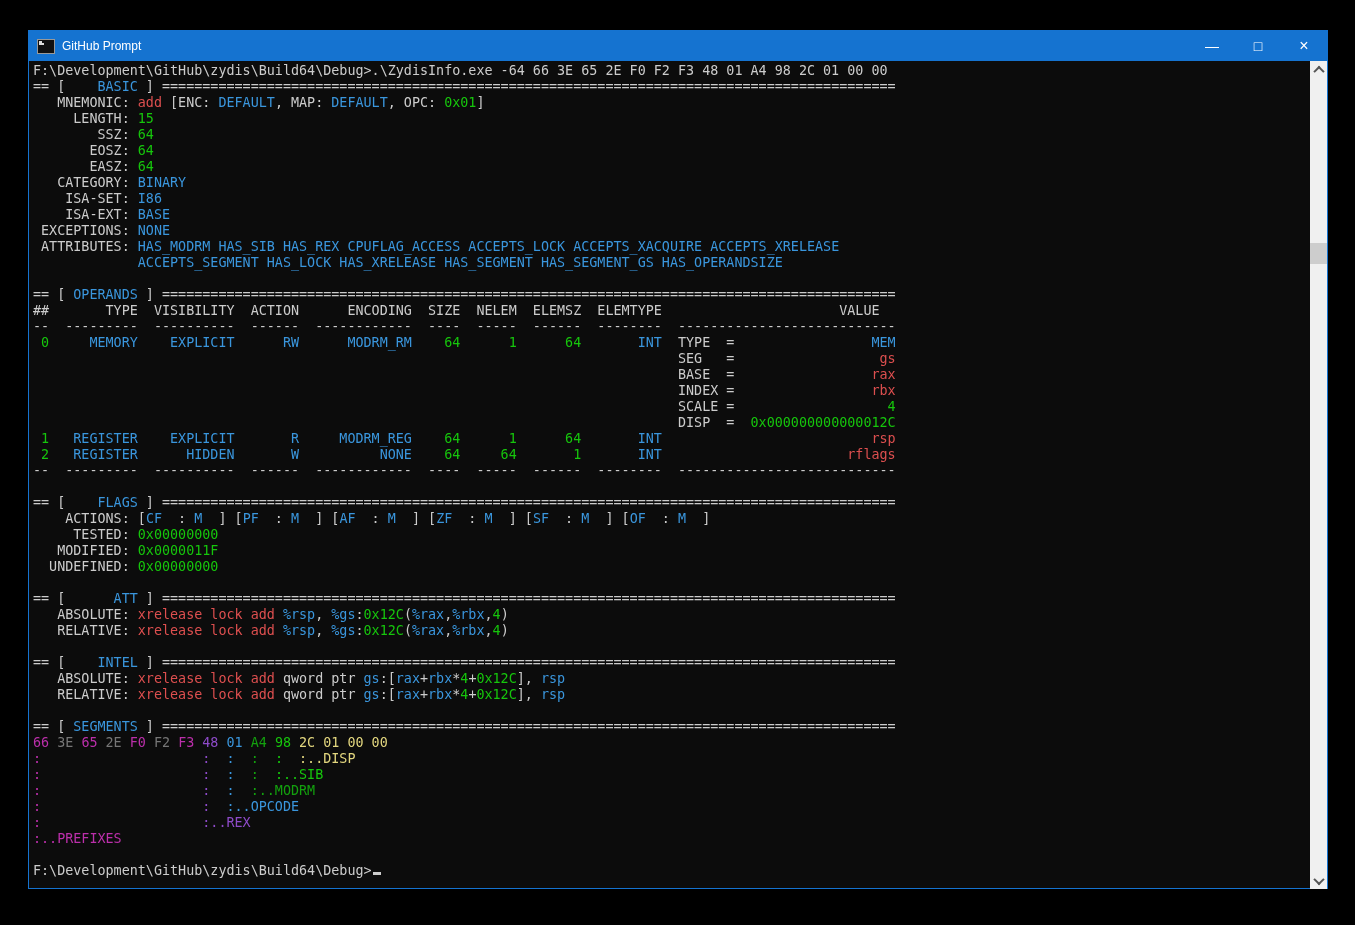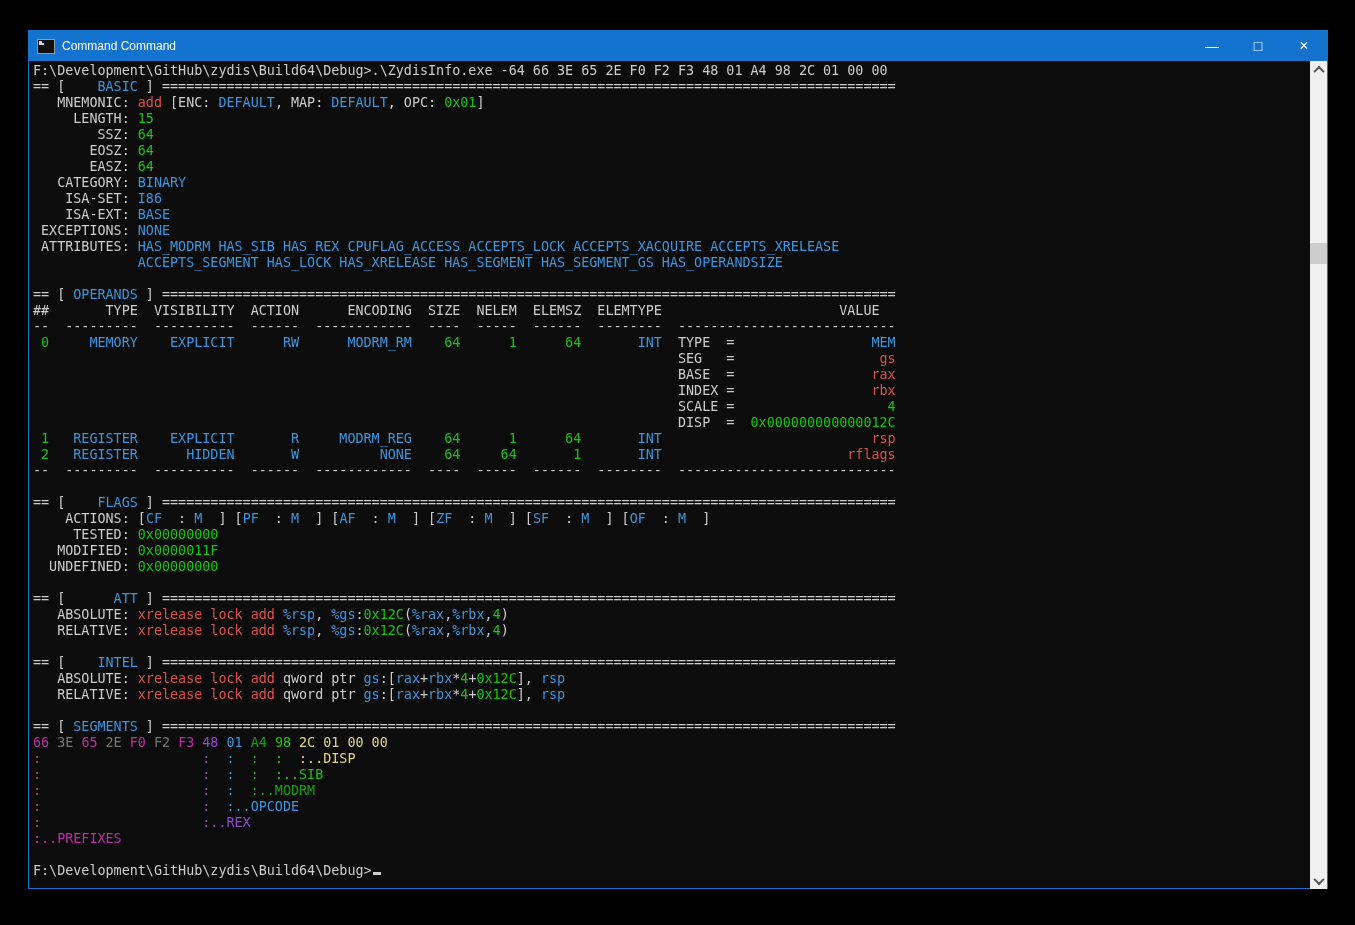--- a/index.html
+++ b/index.html
@@ -29,21 +29,21 @@
   .chev.up { transform:rotate(45deg) translate(1px,1px); }
   .chev.down { transform:rotate(225deg) translate(1px,1px); }
   .sb-thumb { position:absolute; top:182px; left:0; width:17px; height:21px; background:#CDCDCD; }
 </style>
 </head>
 <body>
 
 <div class="window">
   <div class="titlebar">
     <span class="app-icon"></span>
-    <span class="title">Command Command</span>
+    <span class="title">GitHub Prompt</span>
     <div class="controls">
       <div class="cbtn">
           <span>—</span>
         </div>
       <div class="cbtn">
           <span>□</span>
         </div>
       <div class="cbtn close">
           <span>×</span>
         </div>

